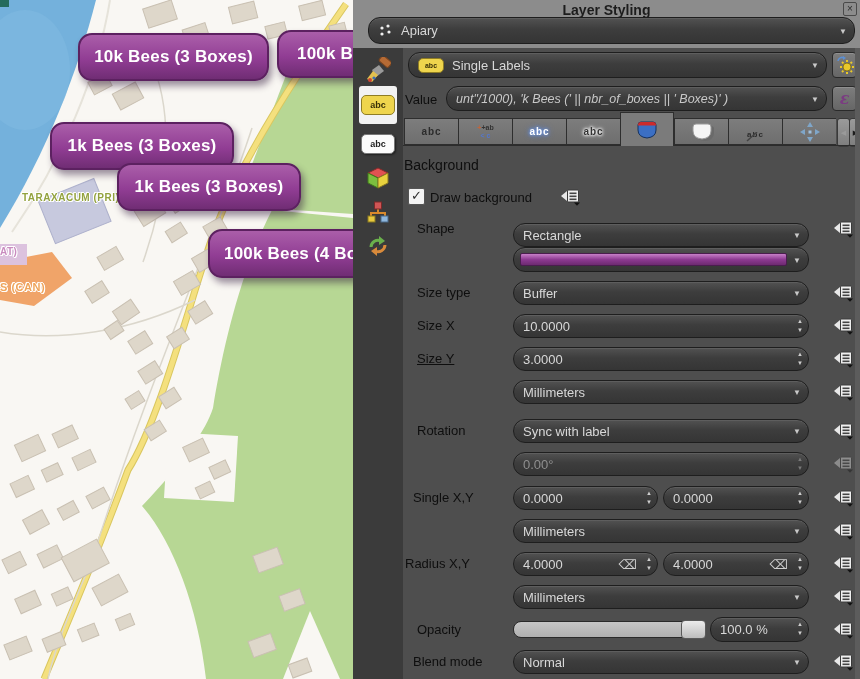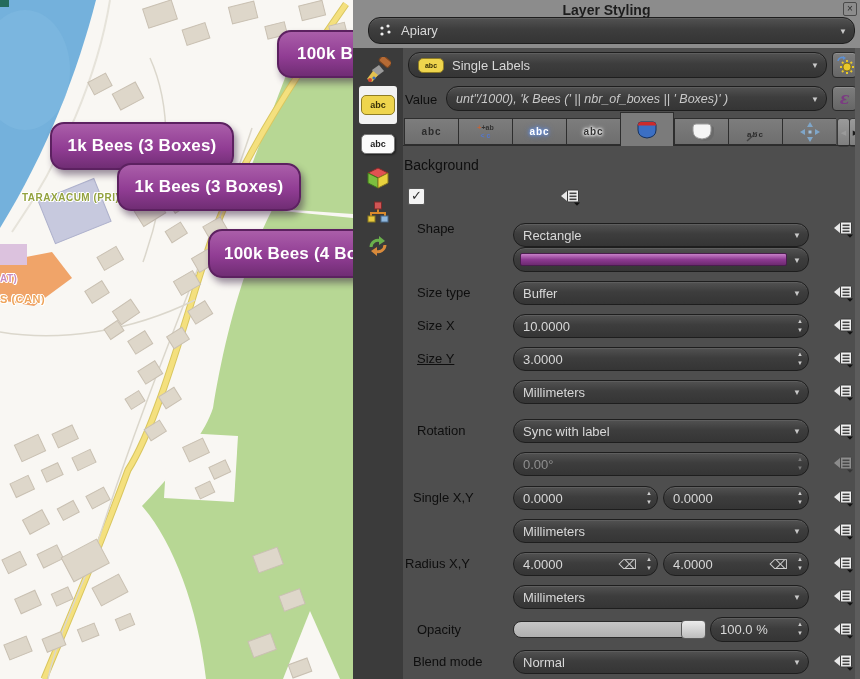--- a/index.html
+++ b/index.html
@@ -154,24 +154,25 @@
         <rect x="117" y="616" width="16" height="12" transform="rotate(-22 125 622)"></rect>
         <rect x="255" y="551" width="26" height="18" transform="rotate(-20 268 560)"></rect>
         <rect x="281" y="592" width="22" height="16" transform="rotate(-20 292 600)"></rect>
         <rect x="250" y="637" width="24" height="17" transform="rotate(-20 262 645)"></rect>
         <rect x="290" y="661" width="20" height="14" transform="rotate(-20 300 668)"></rect>
       </g>
     </svg>
 
     
     <span class="street-label" style="left:22px;top:192px;color:#93a23e;">TARAXACUM (PRI)</span>
-    <span class="street-label" style="left:0px;top:246px;color:#c98cbf;margin-top:27px;">AT)</span>
-    <span class="street-label" style="left:0px;top:281px;font-size:11px;color:#efa45a;margin-top:12px;">S (CAN)</span>
+    <span class="street-label" style="left:0px;top:246px;color:#c98cbf;">AT)</span>
+    <span class="street-label" style="left:0px;top:281px;font-size:11px;color:#efa45a;">S (CAN)</span>
 
     
+    <div class="bee-label" style="left:78px;top:33px;width:187px;">10k Bees (3 Boxes)</div>
     <div class="bee-label" style="left:277px;top:30px;width:140px;text-align:left;padding-left:18px;">100k B</div>
     <div class="bee-label" style="left:50px;top:122px;width:180px;">1k Bees (3 Boxes)</div>
     <div class="bee-label" style="left:117px;top:163px;width:180px;">1k Bees (3 Boxes)</div>
     <div class="bee-label" style="left:208px;top:229px;width:170px;height:45px;line-height:45px;text-align:left;padding-left:14px;">100k Bees (4 Boxe</div>
   </div>
 
   <div id="panel">
     <div id="panel-header">
       <div id="panel-title">Layer Styling</div>
       <div id="close-btn">×</div>
@@ -297,20 +298,21 @@
         <rect x="9.5" y="9.5" width="3" height="3" fill="#9fc0dd"></rect>
       </svg>
       </div>
     <div class="scrollbtn" style="left:484px;color:#9a9a9a;">◀</div>
     <div class="scrollbtn" style="left:496px;color:#1c1c1c;">▶</div>
     <div class="content-line"></div>
 
     <div class="row-label" style="left:51px;top:153px;width:200px;font-size:14px;">Background</div>
 
     <div class="checkbox" style="left:55px;top:188px;"></div>
+    <span class="row-label" style="left:77px;top:186px;width:140px;">Draw background</span>
     <div class="ovr" style="left:205px;top:186px;">
       <svg width="22" height="18" viewBox="0 0 22 18">
         <polygon points="7,3 7,13 1,8" fill="#e8e8e8"></polygon>
         <rect x="7.5" y="2" width="11" height="12" rx="1" fill="#efefef" stroke="#3a3a3a"></rect>
         <rect x="9.5" y="4.5" width="7" height="1.6" fill="#444"></rect>
           <rect x="9.5" y="7.5" width="7" height="1.6" fill="#444"></rect>
         <rect x="9.5" y="10.5" width="7" height="1.6" fill="#444"></rect>
         <polygon points="14,14.5 20,14.5 17,17.8" fill="#111"></polygon>
       </svg>
     </div>

